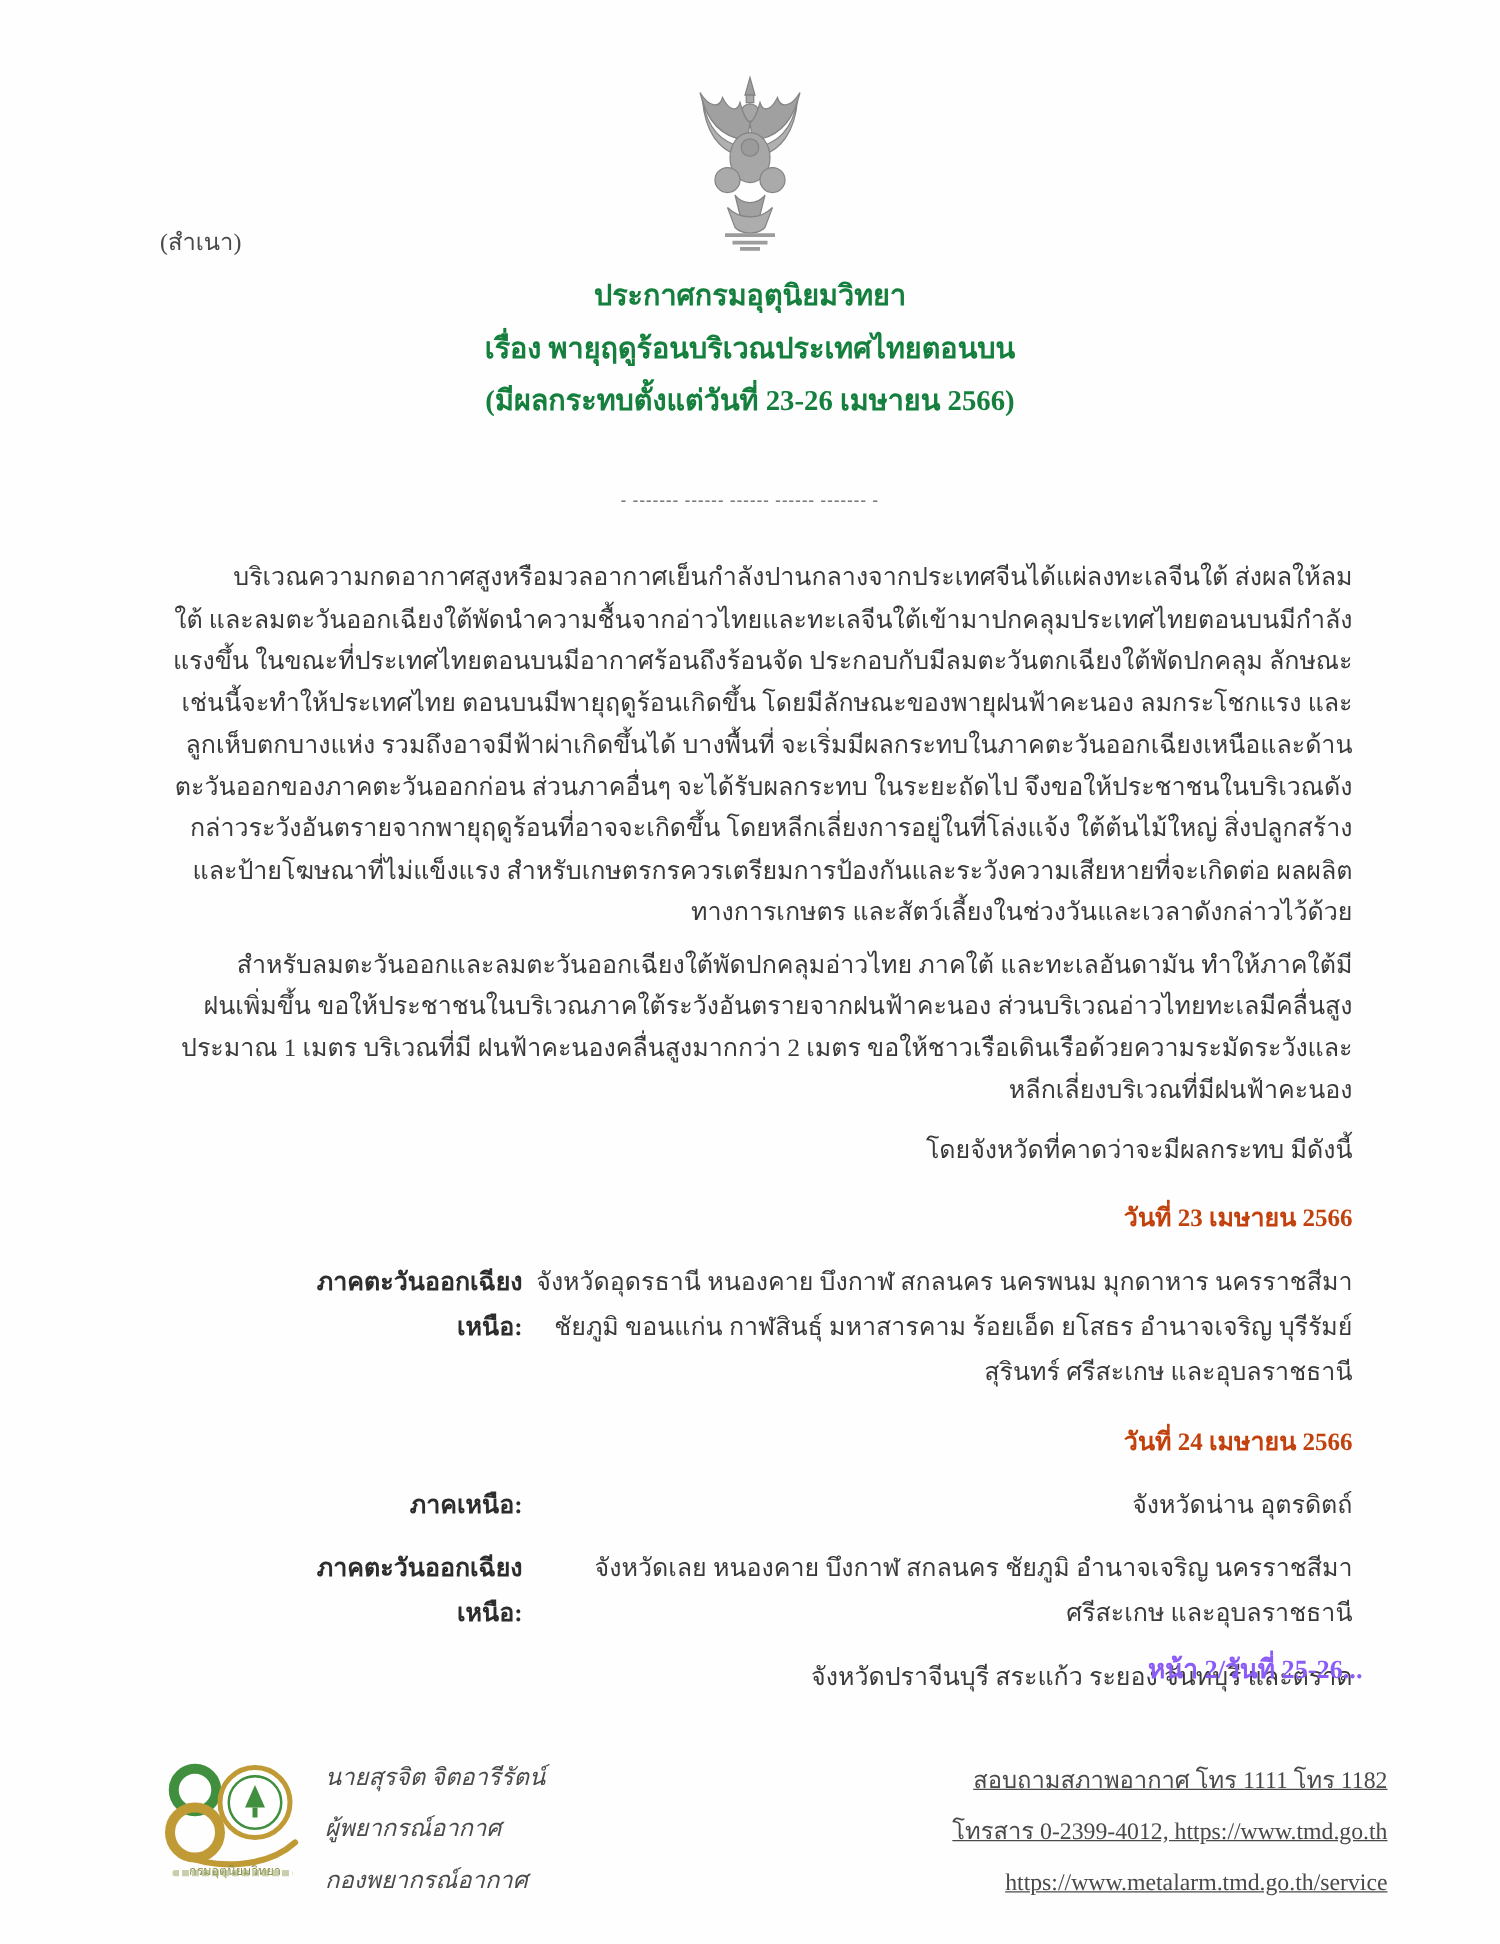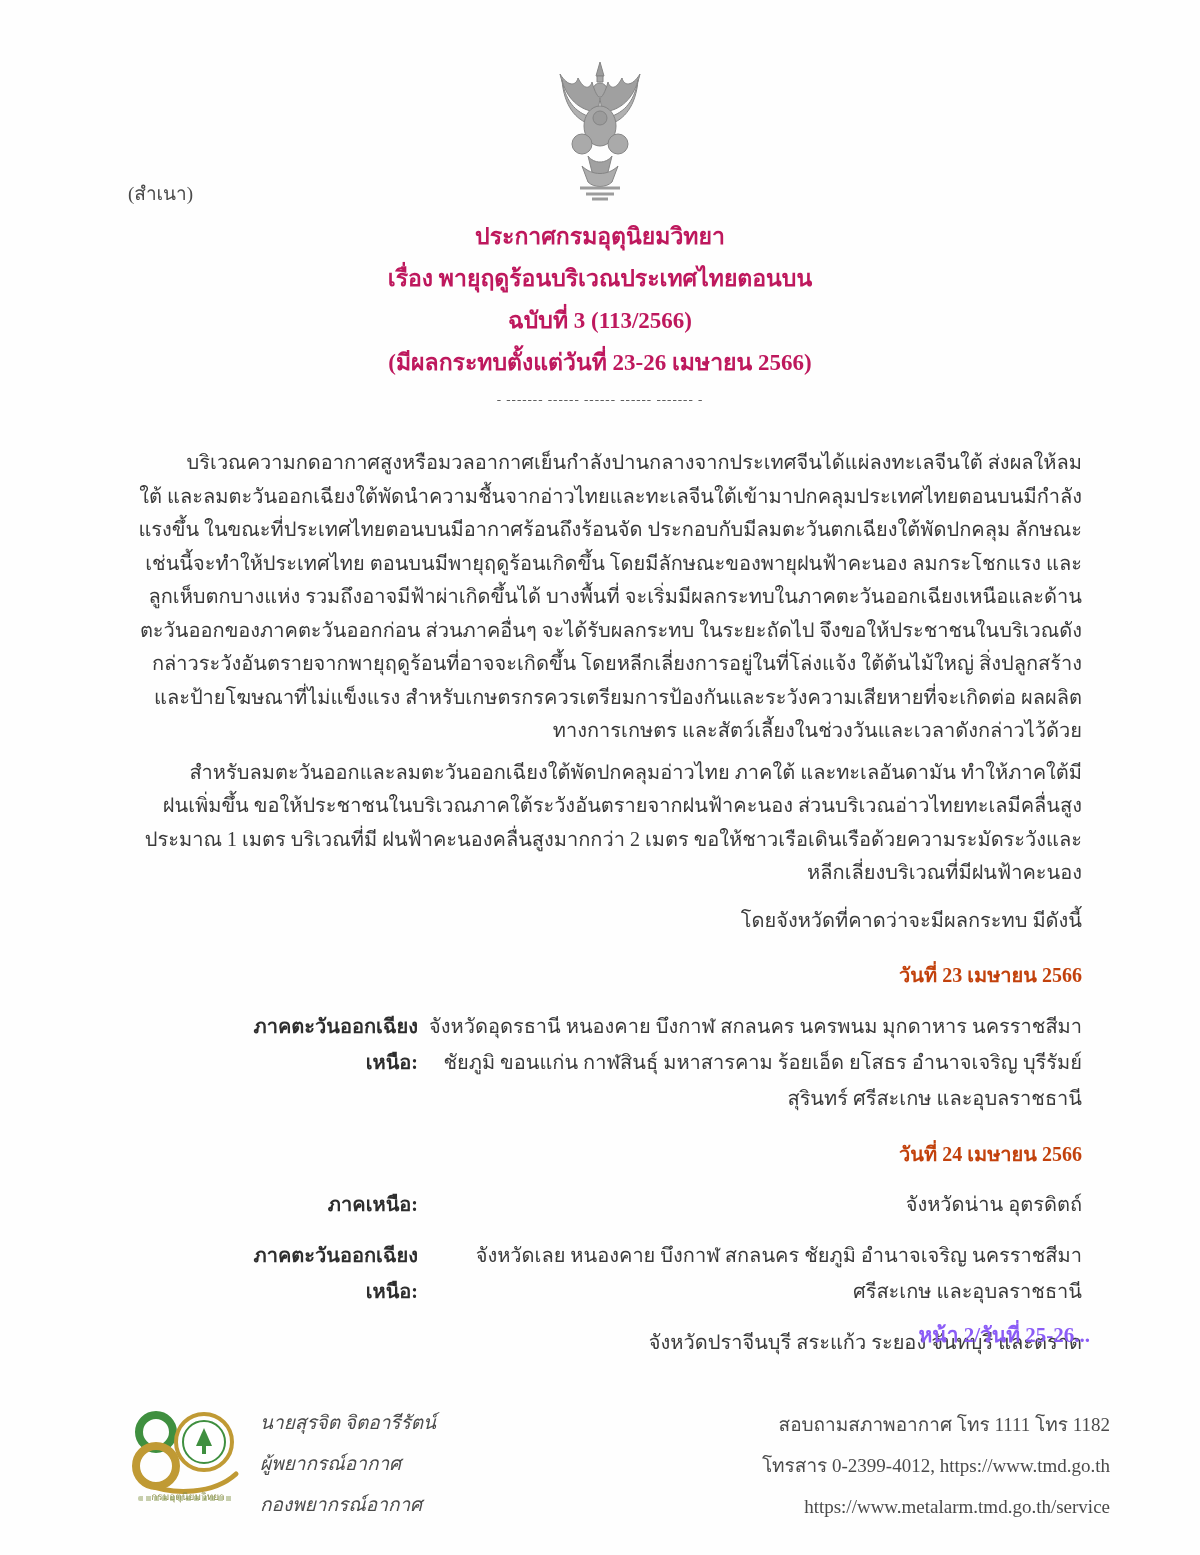--- a/index.html
+++ b/index.html
@@ -15,21 +15,21 @@
     position:absolute;left:128px;top:178px;
     font-size:19px;color:#4a4a4a;
   }
   .garuda{
     position:absolute;left:50%;top:60px;transform:translateX(-50%);
     width:120px;height:142px;opacity:.85;
   }
   .title-block{
     position:absolute;top:216px;left:0;width:100%;
     text-align:center;font-weight:bold;font-size:23px;
-    line-height:42px;color:#be185d;
+    line-height:42px;color:#15803d;
   }
   .separator{
     position:absolute;top:392px;left:0;width:100%;
     text-align:center;font-size:13px;letter-spacing:1px;color:#555;
   }
   .content{
     position:absolute;left:118px;top:446px;width:964px;
     font-size:20px;line-height:33.5px;text-align:right;
   }
   .para{margin:0;text-indent:66px;}
@@ -58,21 +58,21 @@
     position:absolute;left:10px;top:98px;width:96px;height:5px;
     background:repeating-linear-gradient(90deg,#9aa86a 0 5px,transparent 5px 8px);
     opacity:.55;border-radius:2px;
   }
   .footer-name{
     position:absolute;left:260px;top:1402px;
     font-size:19px;line-height:41px;color:#4a4a4a;font-style:italic;
   }
   .footer-contact{
     position:absolute;right:90px;top:1404px;text-align:right;
-    font-size:19px;line-height:41px;color:#4a4a4a;
+    font-size:19px;line-height:41px;color:#4a4a4a;text-decoration:underline;
   }
 </style>
 </head>
 <body>
 
 <div class="page">
 
   <div class="copy-label">(สำเนา)</div>
 
   <svg class="garuda" viewBox="0 0 120 142" aria-hidden="true">
@@ -98,21 +98,20 @@
       <path d="M48,96 C54,104 66,104 72,96 L68,112 C64,119 56,119 52,112 Z" fill="#919191"></path>
       <path d="M42,106 C52,116 68,116 78,106 L72,122 C66,128 54,128 48,122 Z" fill="#a0a0a0"></path>
 
       <path d="M40,128 h40 M46,134 h28 M52,139 h16" fill="none" stroke="#8b8b8b" stroke-width="3"></path>
     </g>
   </svg>
 
   <div class="title-block">
     <div>ประกาศกรมอุตุนิยมวิทยา</div>
     <div>เรื่อง พายุฤดูร้อนบริเวณประเทศไทยตอนบน</div>
-    <div>ฉบับที่ 3 (113/2566)</div>
     <div>(มีผลกระทบตั้งแต่วันที่ 23-26 เมษายน 2566)</div>
   </div>
 
   <div class="separator">- ------- ------ ------ ------ ------- -</div>
 
   <div class="content">
     <p class="para">บริเวณความกดอากาศสูงหรือมวลอากาศเย็นกำลังปานกลางจากประเทศจีนได้แผ่ลงทะเลจีนใต้ ส่งผลให้ลมใต้ และลมตะวันออกเฉียงใต้พัดนำความชื้นจากอ่าวไทยและทะเลจีนใต้เข้ามาปกคลุมประเทศไทยตอนบนมีกำลังแรงขึ้น ในขณะที่ประเทศไทยตอนบนมีอากาศร้อนถึงร้อนจัด ประกอบกับมีลมตะวันตกเฉียงใต้พัดปกคลุม ลักษณะเช่นนี้จะทำให้ประเทศไทย ตอนบนมีพายุฤดูร้อนเกิดขึ้น โดยมีลักษณะของพายุฝนฟ้าคะนอง ลมกระโชกแรง และลูกเห็บตกบางแห่ง รวมถึงอาจมีฟ้าผ่าเกิดขึ้นได้ บางพื้นที่ จะเริ่มมีผลกระทบในภาคตะวันออกเฉียงเหนือและด้านตะวันออกของภาคตะวันออกก่อน ส่วนภาคอื่นๆ จะได้รับผลกระทบ ในระยะถัดไป จึงขอให้ประชาชนในบริเวณดังกล่าวระวังอันตรายจากพายุฤดูร้อนที่อาจจะเกิดขึ้น โดยหลีกเลี่ยงการอยู่ในที่โล่งแจ้ง ใต้ต้นไม้ใหญ่ สิ่งปลูกสร้างและป้ายโฆษณาที่ไม่แข็งแรง สำหรับเกษตรกรควรเตรียมการป้องกันและระวังความเสียหายที่จะเกิดต่อ ผลผลิตทางการเกษตร และสัตว์เลี้ยงในช่วงวันและเวลาดังกล่าวไว้ด้วย</p>
     <p class="para">สำหรับลมตะวันออกและลมตะวันออกเฉียงใต้พัดปกคลุมอ่าวไทย ภาคใต้ และทะเลอันดามัน ทำให้ภาคใต้มีฝนเพิ่มขึ้น ขอให้ประชาชนในบริเวณภาคใต้ระวังอันตรายจากฝนฟ้าคะนอง ส่วนบริเวณอ่าวไทยทะเลมีคลื่นสูงประมาณ 1 เมตร บริเวณที่มี ฝนฟ้าคะนองคลื่นสูงมากกว่า 2 เมตร ขอให้ชาวเรือเดินเรือด้วยความระมัดระวังและหลีกเลี่ยงบริเวณที่มีฝนฟ้าคะนอง</p>
 
     <div class="impact-intro">โดยจังหวัดที่คาดว่าจะมีผลกระทบ มีดังนี้</div>

